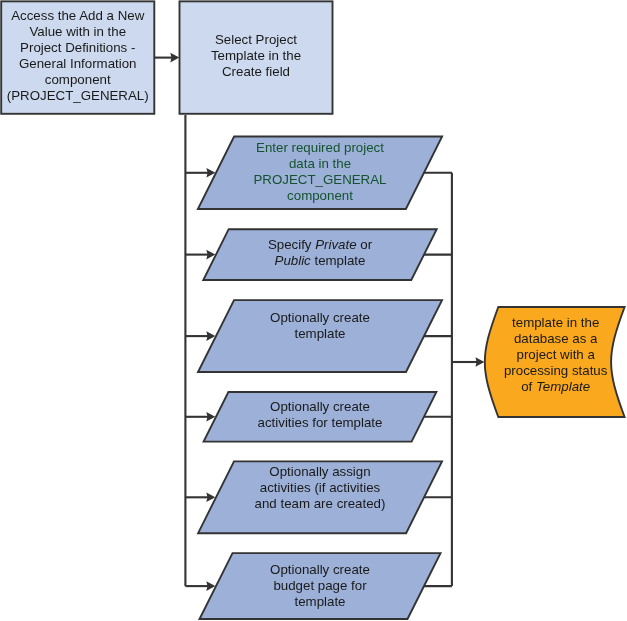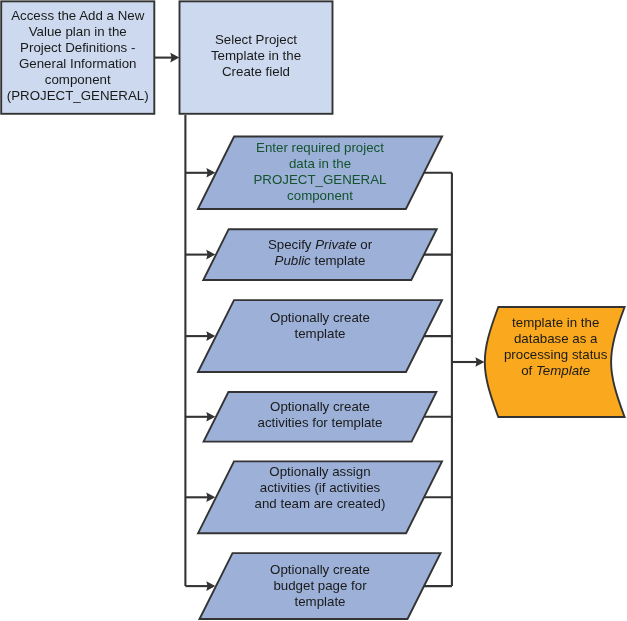--- a/index.html
+++ b/index.html
@@ -57,21 +57,21 @@
     <path d="M234.0,300.1 L442.0,300.1 L406.0,372.0 L198.0,372.0 Z" fill="#9cb0d8" stroke="#333333" stroke-width="1.9"></path>
     <path d="M228.4,392.0 L436.4,392.0 L411.6,441.6 L203.6,441.6 Z" fill="#9cb0d8" stroke="#333333" stroke-width="1.9"></path>
     <path d="M234.0,461.4 L442.0,461.4 L406.1,533.2 L198.1,533.2 Z" fill="#9cb0d8" stroke="#333333" stroke-width="1.9"></path>
     <path d="M232.5,553.1 L440.5,553.1 L407.5,619.0 L199.5,619.0 Z" fill="#9cb0d8" stroke="#333333" stroke-width="1.9"></path>
     <path d="M498.3,307.0 L624.6,307.0 C606.6,355.4 606.6,368.6 624.6,417.0 L498.3,417.0 C480.3,368.6 480.3,355.4 498.3,307.0 Z" fill="#faa81e" stroke="#333333" stroke-width="1.9"></path>
   </g>
 </svg>
 
 <div class="lbl" style="left: 1.2px; top: 8.24px; width: 153.1px; color: rgb(26, 26, 26);">
       <div>Access the Add a New</div>
-      <div>Value plan in the</div>
+      <div>Value with in the</div>
       <div>Project Definitions -</div>
       <div>General Information</div>
       <div>component</div>
       <div>(PROJECT_GENERAL)</div>
     </div>
 <div class="lbl" style="left: 179.5px; top: 32.24px; width: 153px; color: rgb(26, 26, 26);">
       <div>Select Project</div>
       <div>Template in the</div>
       <div>Create field</div>
     </div>
@@ -99,17 +99,18 @@
       <div>and team are created)</div>
     </div>
 <div class="lbl" style="left: 216px; top: 561.54px; width: 208px; color: rgb(26, 26, 26);">
       <div>Optionally create</div>
       <div>budget page for</div>
       <div>template</div>
     </div>
 <div class="lbl" style="left: 498.7px; top: 315.34px; width: 114px; color: rgb(26, 26, 26);">
       <div>template in the</div>
       <div>database as a</div>
+      <div>project with a</div>
       <div>processing status</div>
       <div>of <i>Template</i></div>
     </div>
 
 </div>
 
 </body></html>

